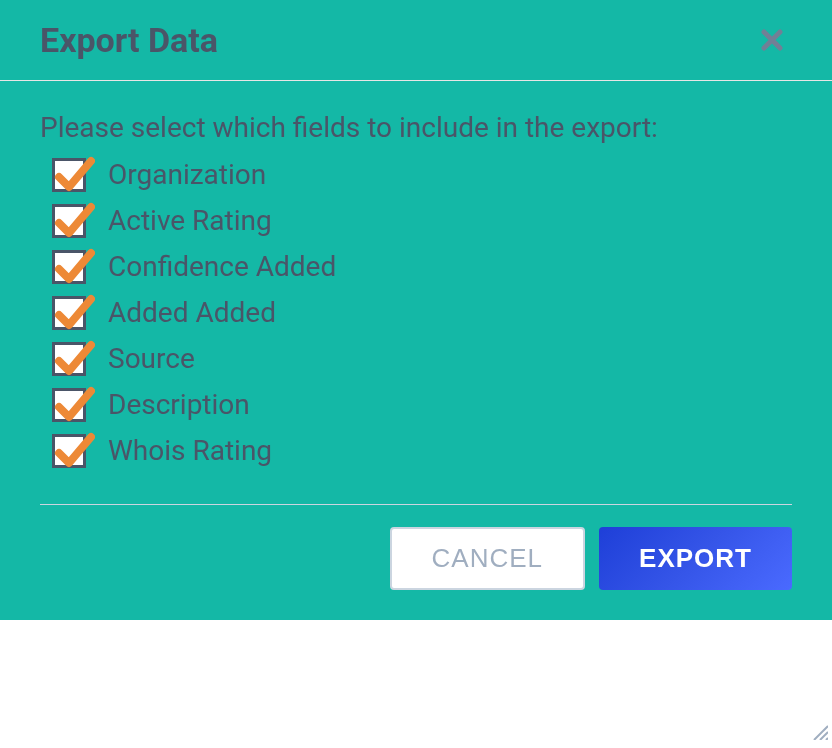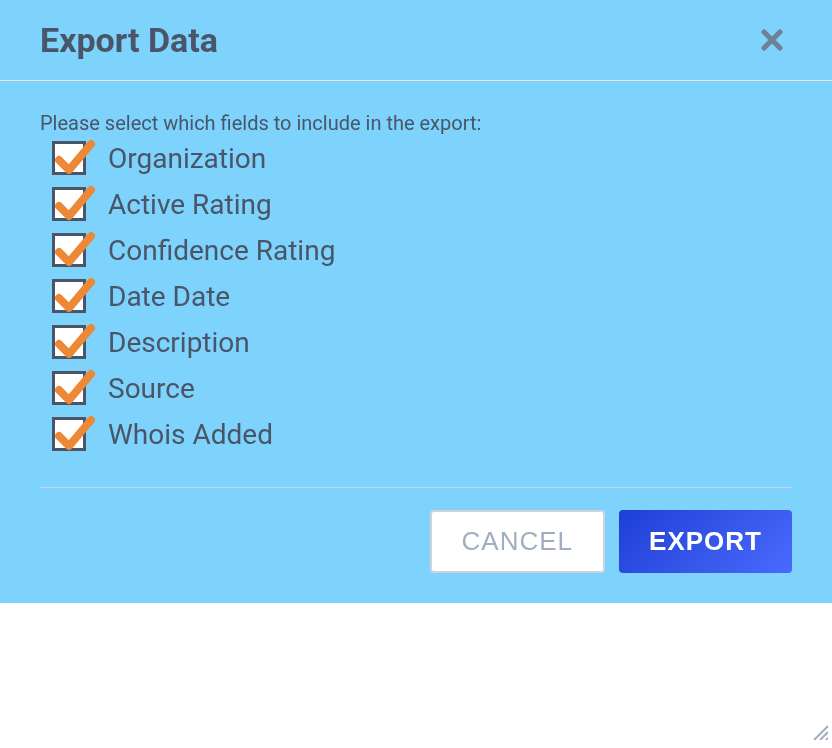--- a/index.html
+++ b/index.html
@@ -8,21 +8,21 @@
       padding: 0;
     }
     body {
       font-family: -apple-system, BlinkMacSystemFont, 'Segoe UI', Roboto, Helvetica, Arial, sans-serif;
       background: #ffffff;
       width: 832px;
       height: 748px;
       position: relative;
     }
     .modal-container {
-      background: #7dd3fc;
+      background: #14b8a6;
       width: 100%;
     }
     .modal-header {
       display: flex;
       justify-content: space-between;
       align-items: center;
       padding: 20px 40px 20px 40px;
       border-bottom: 1px solid #e6e6e6;
     }
     .modal-title {
@@ -38,29 +38,29 @@
       display: flex;
       align-items: center;
       justify-content: center;
       width: 40px;
       height: 40px;
     }
     .modal-body {
       padding: 30px 40px 10px 40px;
     }
     .instruction-text {
-      font-size: 20px;
+      font-size: 28px;
       color: #4a5568;
+      margin-bottom: 8px;
     }
     .checkbox-list {
       list-style: none;
     }
     .checkbox-item {
       display: flex;
-      align-items: center;
       padding: 6px 12px;
     }
     .checkbox-box {
       width: 34px;
       height: 34px;
       border: 3px solid #4a5568;
       background: #ffffff;
       position: relative;
       cursor: pointer;
       flex-shrink: 0;
@@ -85,21 +85,21 @@
       margin: 20px 40px 0 40px;
       padding: 22px 0 30px 0;
       border-top: 1px solid #cbd5e0;
       display: flex;
       justify-content: flex-end;
       gap: 14px;
     }
     .btn {
       font-size: 26px;
       font-weight: 500;
-      padding: 14px 30px;
+      padding: 14px 40px;
       border-radius: 4px;
       cursor: pointer;
       letter-spacing: 1px;
     }
     .btn-cancel {
       background: #ffffff;
       color: #a0aec0;
       border: 2px solid #cbd5e0;
     }
     .btn-export {
@@ -146,53 +146,53 @@
             </svg>
         </span>
         <span class="checkbox-label">Active Rating</span>
       </li>
       <li class="checkbox-item">
         <span class="checkbox-box">
           <svg viewBox="0 0 42 42">
               <polyline points="6,24 16,34 38,8" fill="none" stroke="#ed8936" stroke-width="8" stroke-linecap="round" stroke-linejoin="round"></polyline>
             </svg>
         </span>
-        <span class="checkbox-label">Confidence Rating</span>
-      </li>
-      <li class="checkbox-item">
-        <span class="checkbox-box">
-          <svg viewBox="0 0 42 42">
-              <polyline points="6,24 16,34 38,8" fill="none" stroke="#ed8936" stroke-width="8" stroke-linecap="round" stroke-linejoin="round"></polyline>
-            </svg>
-        </span>
-        <span class="checkbox-label">Date Date</span>
+        <span class="checkbox-label">Confidence Added</span>
+      </li>
+      <li class="checkbox-item">
+        <span class="checkbox-box">
+          <svg viewBox="0 0 42 42">
+              <polyline points="6,24 16,34 38,8" fill="none" stroke="#ed8936" stroke-width="8" stroke-linecap="round" stroke-linejoin="round"></polyline>
+            </svg>
+        </span>
+        <span class="checkbox-label">Added Added</span>
+      </li>
+      <li class="checkbox-item">
+        <span class="checkbox-box">
+          <svg viewBox="0 0 42 42">
+              <polyline points="6,24 16,34 38,8" fill="none" stroke="#ed8936" stroke-width="8" stroke-linecap="round" stroke-linejoin="round"></polyline>
+            </svg>
+        </span>
+        <span class="checkbox-label">Source</span>
       </li>
       <li class="checkbox-item">
         <span class="checkbox-box">
           <svg viewBox="0 0 42 42">
               <polyline points="6,24 16,34 38,8" fill="none" stroke="#ed8936" stroke-width="8" stroke-linecap="round" stroke-linejoin="round"></polyline>
             </svg>
         </span>
         <span class="checkbox-label">Description</span>
       </li>
       <li class="checkbox-item">
         <span class="checkbox-box">
           <svg viewBox="0 0 42 42">
               <polyline points="6,24 16,34 38,8" fill="none" stroke="#ed8936" stroke-width="8" stroke-linecap="round" stroke-linejoin="round"></polyline>
             </svg>
         </span>
-        <span class="checkbox-label">Source</span>
-      </li>
-      <li class="checkbox-item">
-        <span class="checkbox-box">
-          <svg viewBox="0 0 42 42">
-              <polyline points="6,24 16,34 38,8" fill="none" stroke="#ed8936" stroke-width="8" stroke-linecap="round" stroke-linejoin="round"></polyline>
-            </svg>
-        </span>
-        <span class="checkbox-label">Whois Added</span>
+        <span class="checkbox-label">Whois Rating</span>
       </li>
     </ul>
   </div>
   <div class="modal-footer">
     <button class="btn btn-cancel">CANCEL</button>
     <button class="btn btn-export">EXPORT</button>
   </div>
 </div>
 
 <div class="resize-handle">

